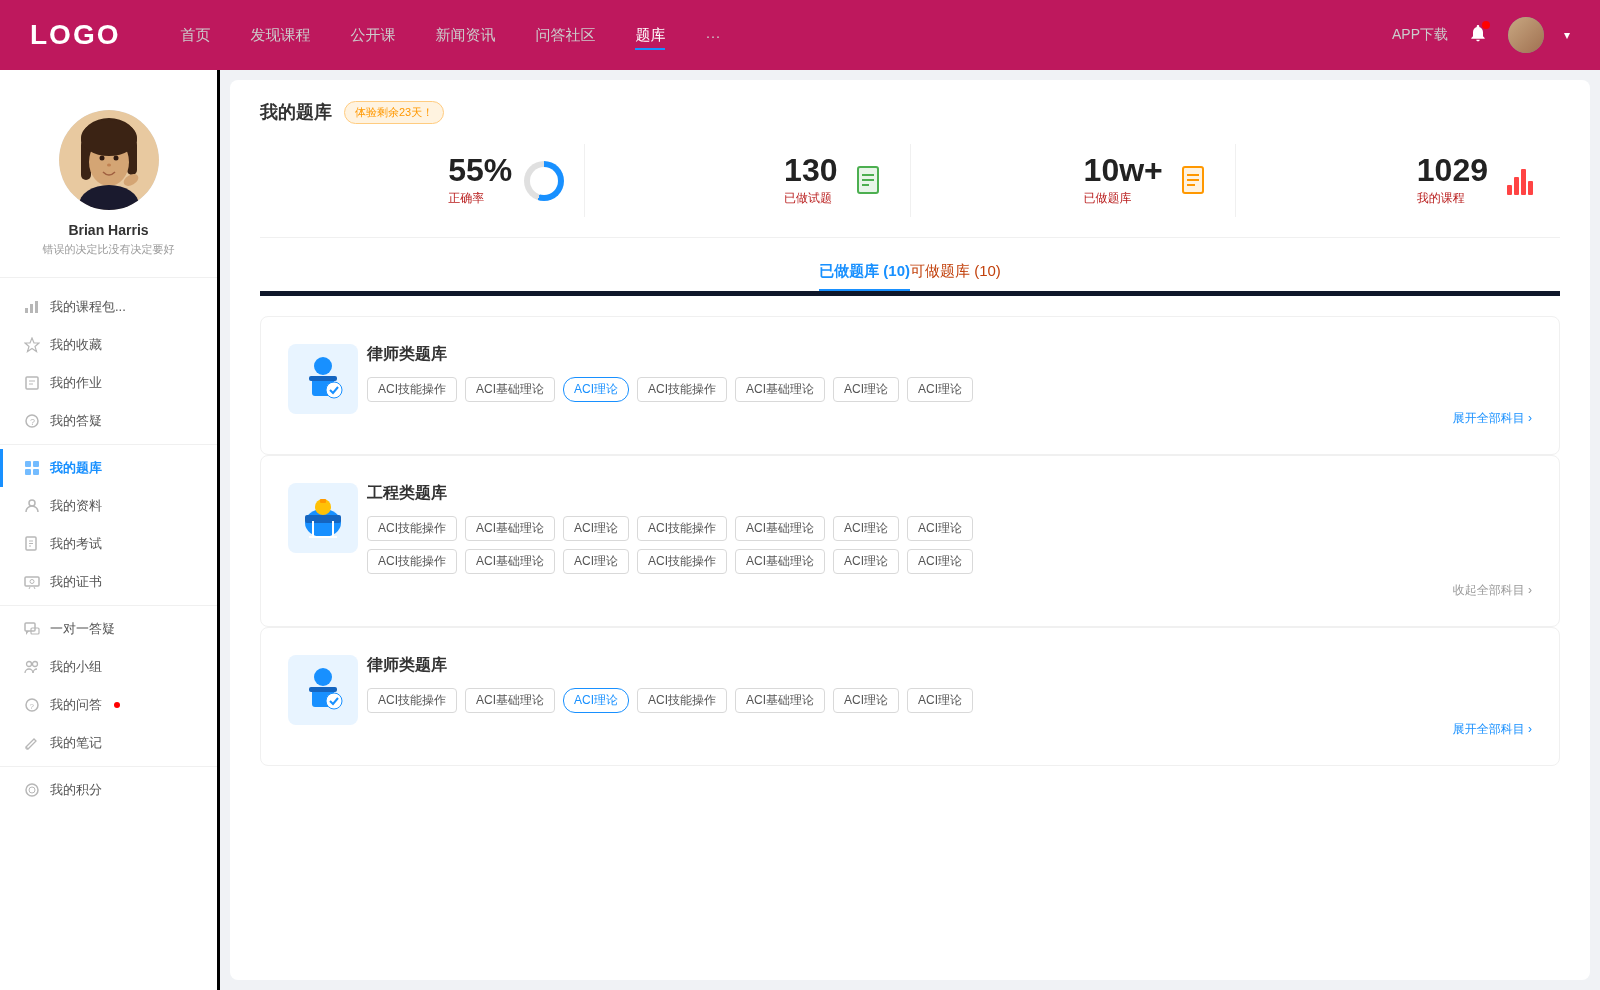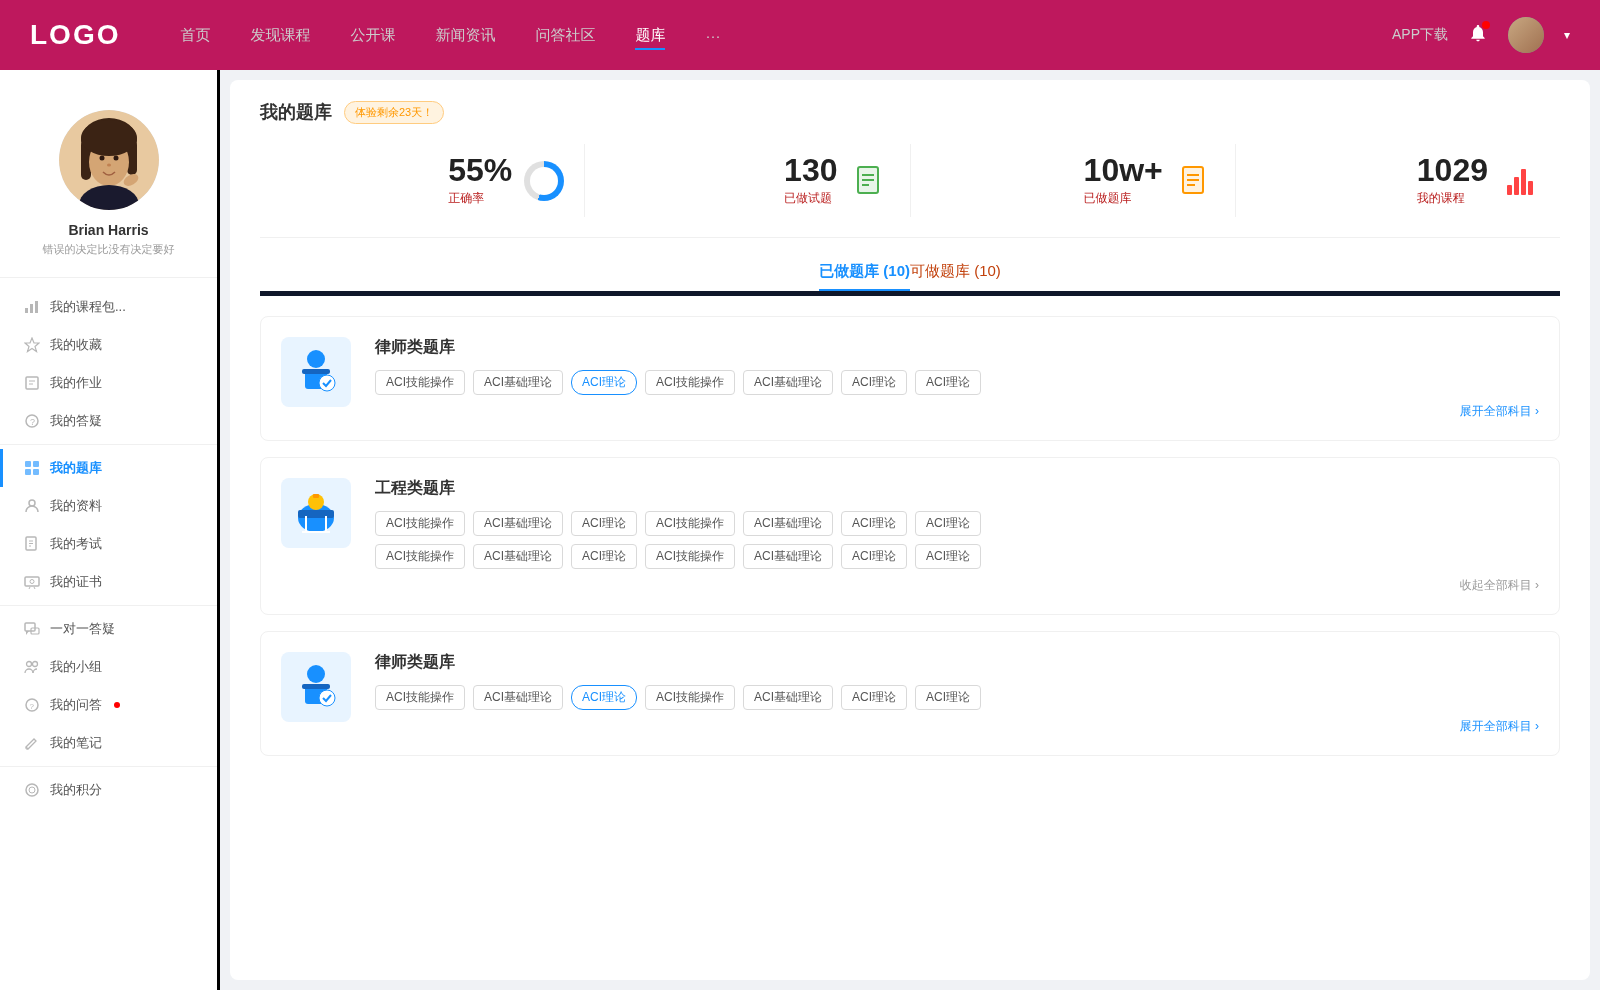--- a/index.html
+++ b/index.html
@@ -239,25 +239,25 @@
       position: absolute;
       bottom: 0; left: 0; right: 0;
       height: 2px;
       background: #1890ff;
     }
 
     
     .bank-card {
       border: 1px solid #f0f0f0;
       border-radius: 8px;
-      padding: 20px;
-      margin-bottom: 16px;
+      padding: 27px;
+      margin-bottom: 0;
       display: flex;
       align-items: flex-start;
-      gap: 24px;
+      gap: 9px;
     }
     .bank-icon-wrap {
       width: 70px; height: 70px;
       background: #e8f4ff;
       border-radius: 8px;
       display: flex; align-items: center; justify-content: center;
       flex-shrink: 0;
     }
     .bank-content { flex: 1; }
     .bank-title {

